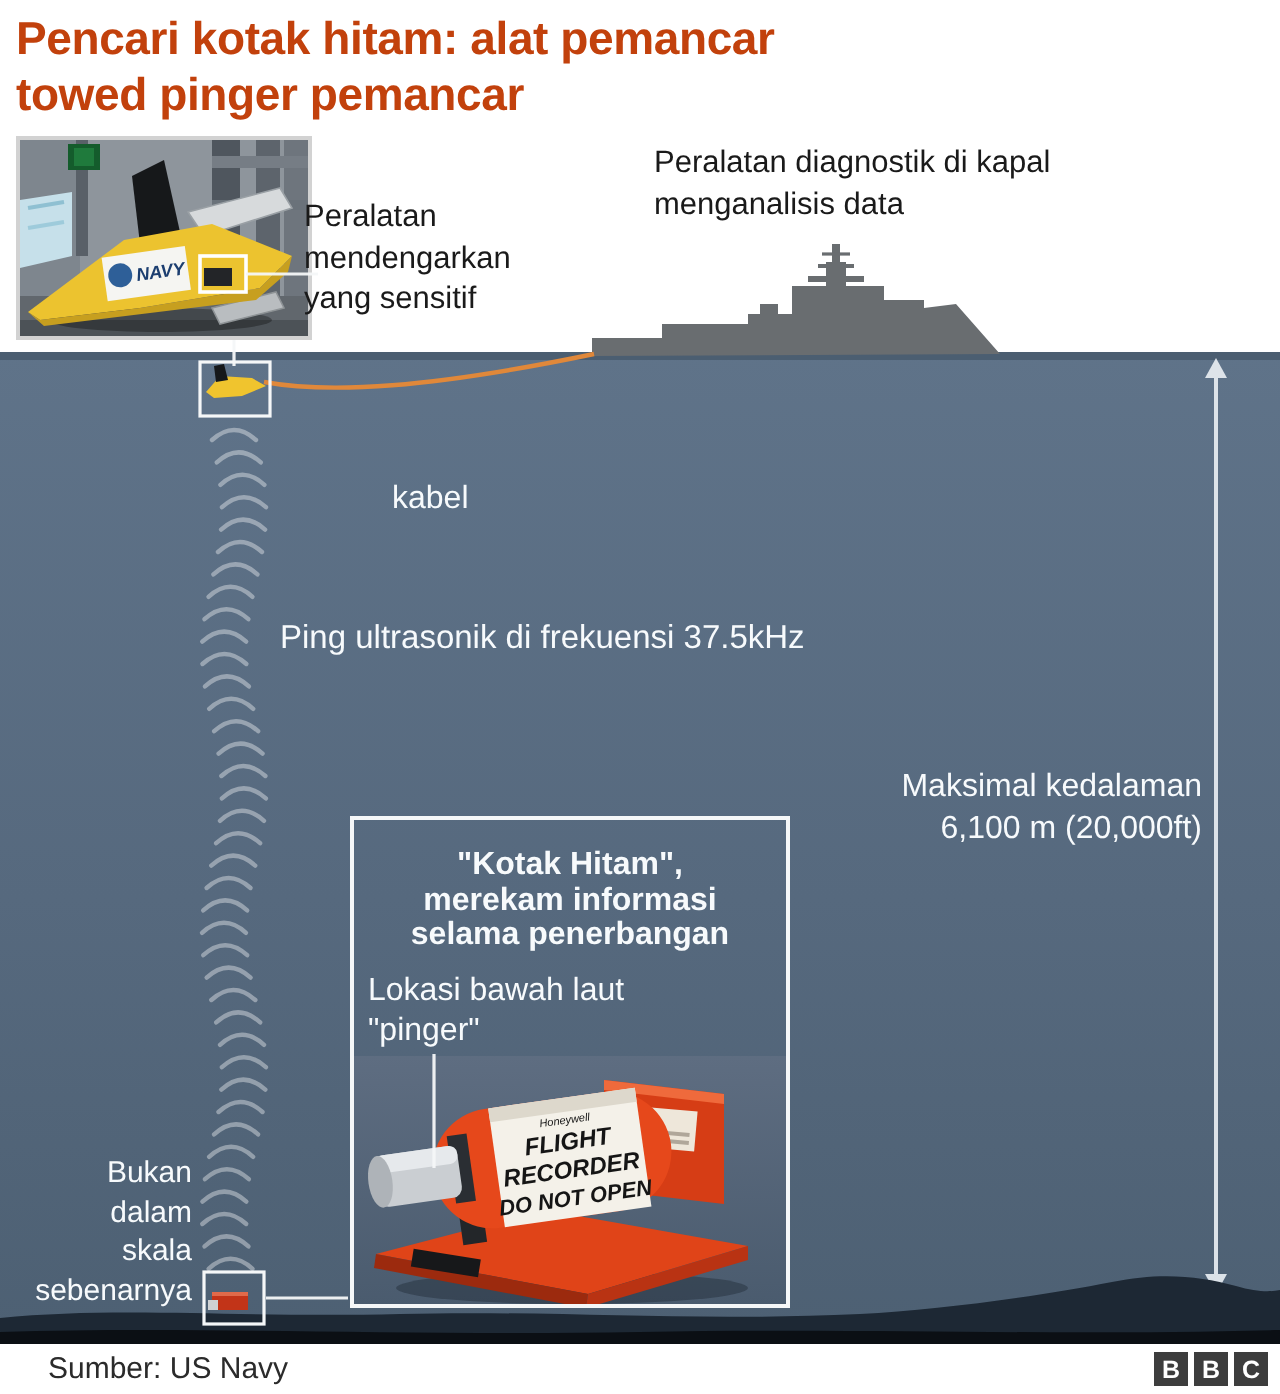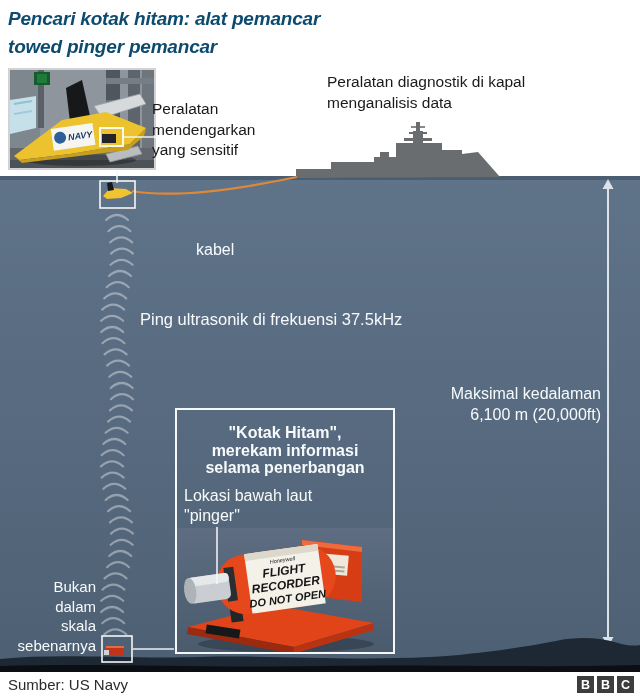--- a/index.html
+++ b/index.html
@@ -1,32 +1,32 @@
 <!DOCTYPE html>
 <html><head>
 <meta charset="utf-8">
 <style>
   * { margin:0; padding:0; box-sizing:border-box; }
   body { font-family:"Liberation Sans", sans-serif; background:#fff; }
   #stage { position:relative; width:640px; height:697px; background:#fff; overflow:hidden; }
   .abs { position:absolute; }
-  #title { left:8px; top:5px; font-size:19px; font-weight:bold; color:#0c4a6e; line-height:28px; letter-spacing:-0.2px;font-style:italic; }
+  #title { left:8px; top:5px; font-size:23px; font-weight:bold; color:#c2410c; line-height:28px; letter-spacing:-0.2px; }
   .blk-label { color:#1a1a1a; font-size:15.5px; line-height:20.5px; }
   .wht { color:#f7fafc; }
   #listening-label { left:152px; top:99px; width:135px; }
   #diagnostic-label { left:327px; top:72px; width:200px; }
   #cable-label { left:196px; top:198px; font-size:16px;margin-top:43px; }
   #ping-label { left:140px; top:310px; font-size:16.5px; }
   #depth-label { left:430px; top:383px; width:171px; text-align:right; font-size:16px; line-height:21px; }
   #scale-note { left:8px; top:577px; width:88px; text-align:right; font-size:15px; line-height:19.5px; }
   #photo-frame { left:8px; top:68px; width:148px; height:102px; border:2px solid #d2d2d2; background:#8e959c; }
   #bb-frame { left:175px; top:408px; width:220px; height:246px; border:2px solid #f5f7f8; }
   #bb-title { left:179px; top:424px; width:212px; text-align:center; font-weight:bold; font-size:16px; line-height:17.5px; }
   #pinger-label { left:184px; top:486px; font-size:16px; line-height:20px; }
-  #footer { left:0; top:672px; width:640px; height:25px; background:#fff; display:flex; align-items:center; justify-content:space-between; padding:0 6px 0 8px; }
+  #footer { left:0; top:672px; width:640px; height:25px; background:#fff; display:flex; align-items:center; justify-content:space-between; padding:0 6px 0 24px; }
   #source { font-size:15px; color:#2b2b2b; }
   #bbc-logo { display:flex; gap:3px; }
   .bbc-sq { width:17px; height:17px; background:#3d3d3d; color:#fff; font-weight:bold; font-size:12.5px; display:flex; align-items:center; justify-content:center; }
   svg { display:block; }
   #overlay { pointer-events:none; }
 </style>
 </head>
 <body>
 
 <div id="stage">

